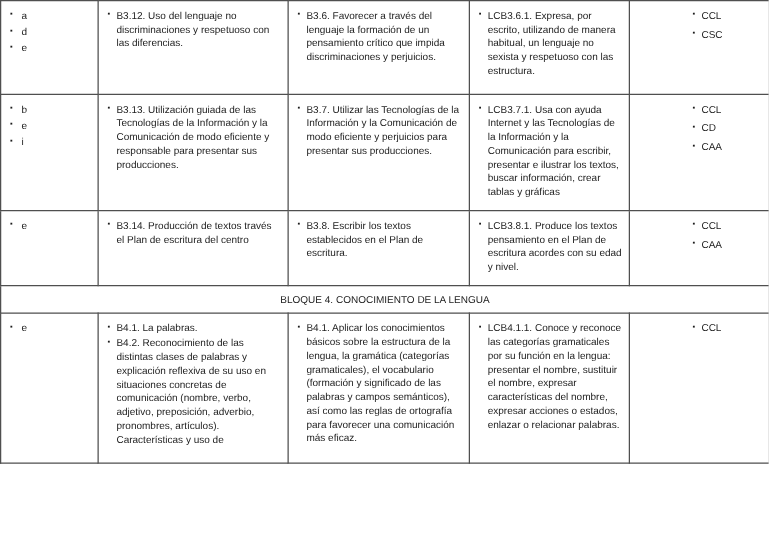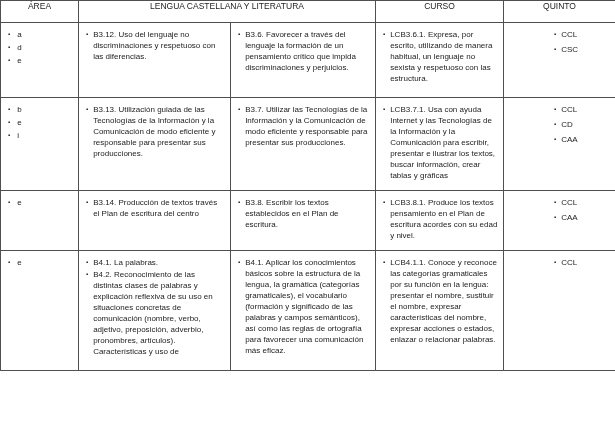--- a/index.html
+++ b/index.html
@@ -77,26 +77,20 @@
   <table class="curriculum">
     <colgroup>
       <col style="width:78px">
       <col style="width:152px">
       <col style="width:145px">
       <col style="width:128px">
       <col style="width:112px">
     </colgroup>
 
     <tbody>
-        <tr class="hdr1">
-      <th class="hcell">ÁREA</th>
-      <th class="hcell" colspan="2">LENGUA CASTELLANA Y LITERATURA</th>
-      <th class="hcell">CURSO</th>
-      <th class="hcell">QUINTO</th>
-    </tr>
 
 
     <tr class="row1">
       <td>
             <div class="cellpad obj">
               <div class="bullet-item">
                 <span class="bullet">▪</span>
                 <span class="bullet-text">a</span>
               </div>
               <div class="bullet-item">
@@ -169,21 +163,21 @@
               <div class="bullet-item">
                 <span class="bullet">▪</span>
                 <span class="bullet-text">B3.13. Utilización guiada de las Tecnologías de la Información y la Comunicación de modo eficiente y responsable para presentar sus producciones.</span>
               </div>
             </div>
           </td>
       <td>
             <div class="cellpad">
               <div class="bullet-item">
                 <span class="bullet">▪</span>
-                <span class="bullet-text">B3.7. Utilizar las Tecnologías de la Información y la Comunicación de modo eficiente y responsable para presentar sus producciones.</span>
+                <span class="bullet-text">B3.7. Utilizar las Tecnologías de la Información y la Comunicación de modo eficiente y perjuicios para presentar sus producciones.</span>
               </div>
             </div>
           </td>
       <td>
             <div class="cellpad">
               <div class="bullet-item">
                 <span class="bullet">▪</span>
                 <span class="bullet-text">LCB3.7.1. Usa con ayuda Internet y las Tecnologías de la Información y la Comunicación para escribir, presentar e ilustrar los textos, buscar información, crear tablas y gráficas</span>
               </div>
             </div>
@@ -246,20 +240,23 @@
                 <span class="bullet-text">CCL</span>
               </div>
               <div class="bullet-item">
                 <span class="bullet">▪</span>
                 <span class="bullet-text">CAA</span>
               </div>
             </div>
           </td>
     </tr>
 
+    <tr class="divider">
+      <td colspan="5">BLOQUE 4. CONOCIMIENTO DE LA LENGUA</td>
+    </tr>
 
     <tr class="row4">
       <td>
             <div class="cellpad obj">
               <div class="bullet-item">
                 <span class="bullet">▪</span>
                 <span class="bullet-text">e</span>
               </div>
             </div>
           </td>

